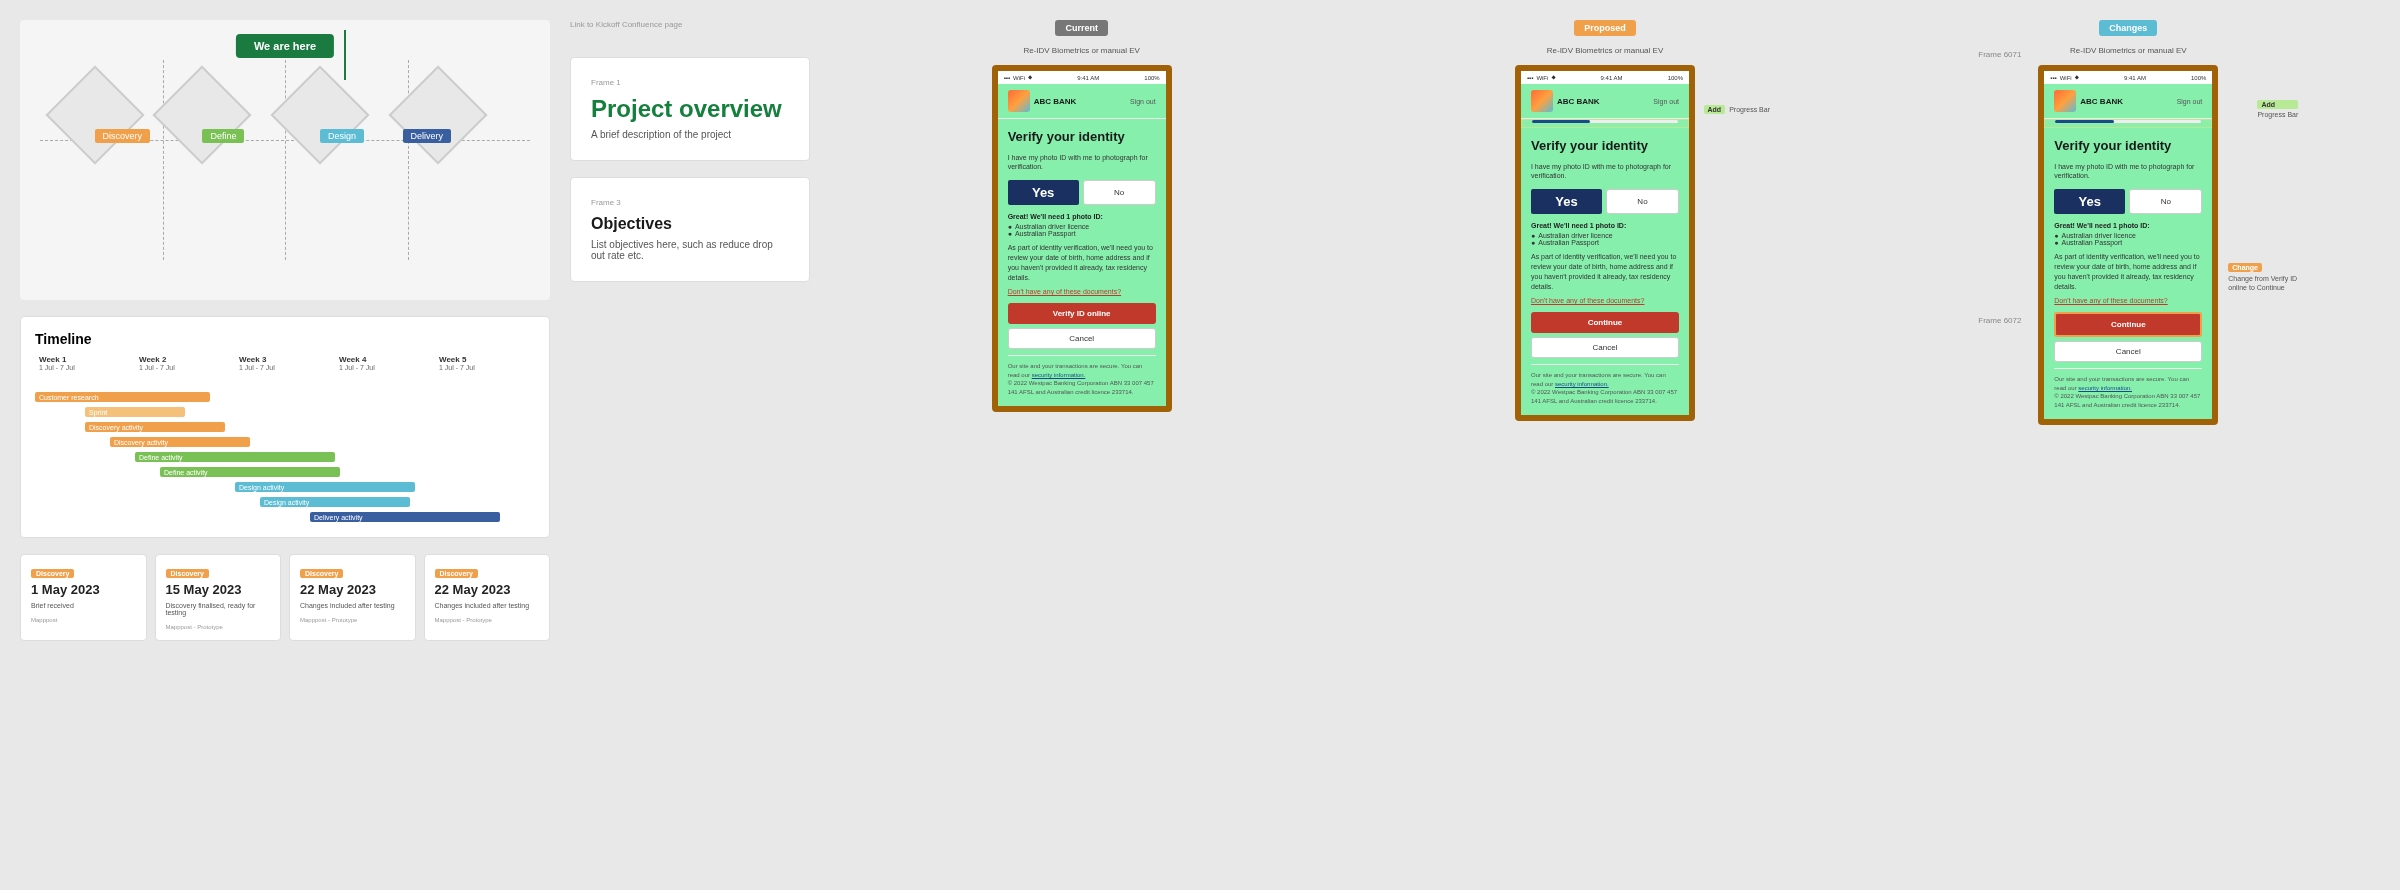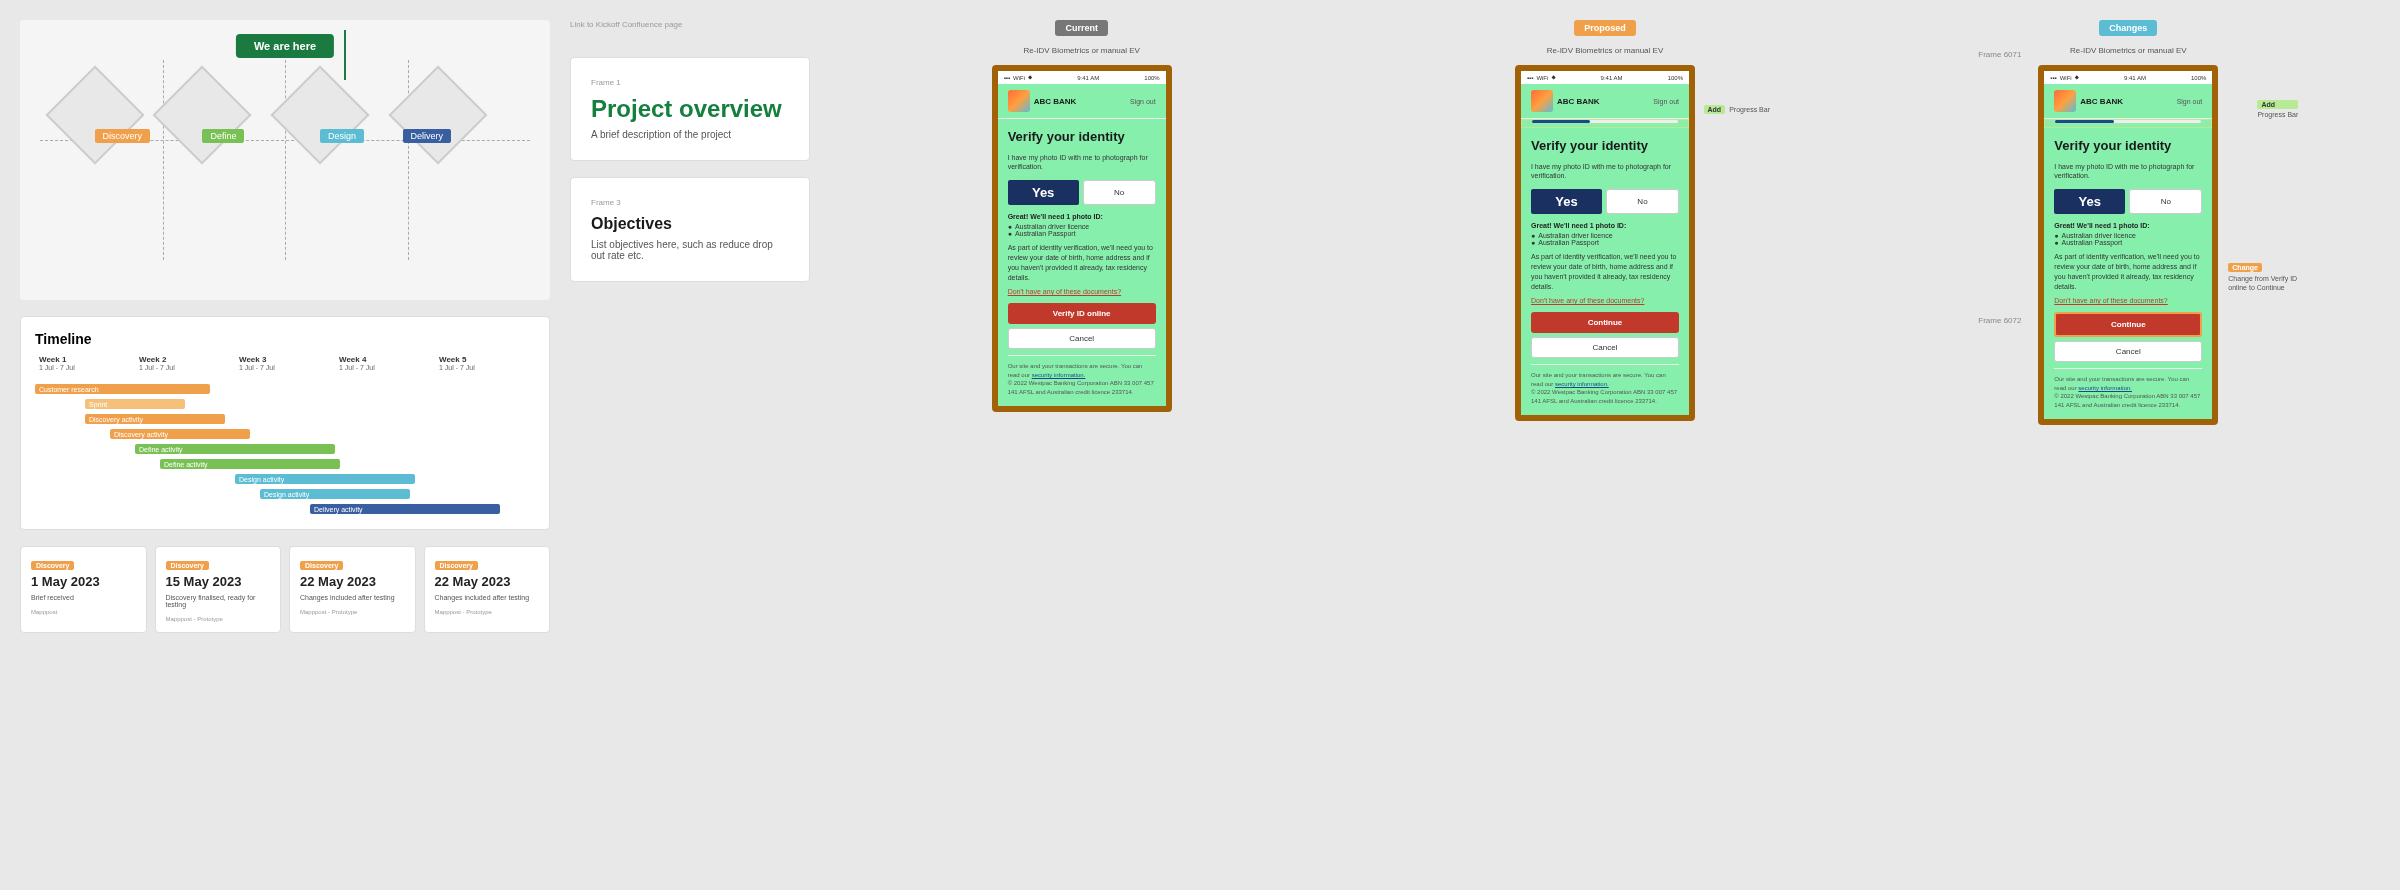--- a/index.html
+++ b/index.html
@@ -79,21 +79,21 @@
 
     .timeline-title {
       font-size: 14px;
       font-weight: 700;
       margin-bottom: 8px;
     }
 
     .timeline-weeks {
       display: flex;
       gap: 0;
-      margin-bottom: 12px;
+      margin-bottom: 20px;
     }
 
     .week-col {
       flex: 1;
       text-align: left;
       padding: 0 4px;
     }
 
     .week-label {
       font-size: 8px;

